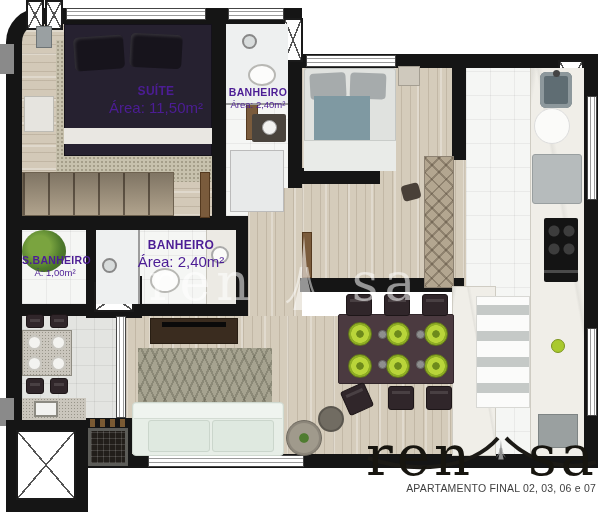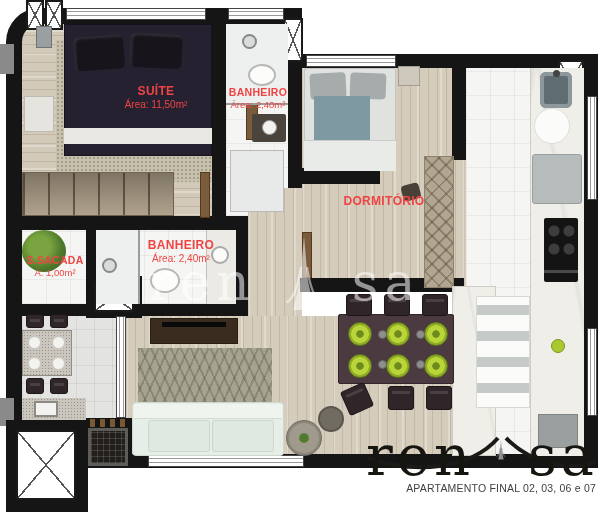--- a/index.html
+++ b/index.html
@@ -39,23 +39,23 @@
   .door{background:#7a5b3c;border:1px solid #54391f;box-sizing:border-box;}
   .oval{border-radius:50%;}
   .grill{background:#221e1a;border:3px solid #5c5c58;box-sizing:border-box;
     background-image:repeating-linear-gradient(0deg,rgba(255,255,255,.14) 0 1px,transparent 1px 6px),
                      repeating-linear-gradient(90deg,rgba(255,255,255,.14) 0 1px,transparent 1px 6px);}
   .plate{border-radius:50%;background:radial-gradient(circle,#6d8a1b 0 22%,#b9d53a 26% 55%,#8fae24 58% 100%);border:1px solid #60751a;box-sizing:border-box;}
   .chair{background:#30262a;border:1px solid #1d1618;border-radius:3px;box-sizing:border-box;}
   .chair::after{content:"";position:absolute;left:3px;right:3px;top:4px;height:3px;background:rgba(255,255,255,.12);}
   .wplate{border-radius:50%;background:#f3f3f0;border:2px solid #c9c7c0;box-sizing:border-box;}
   
-  .rlabel{position:absolute;text-align:center;color:#ef4444;z-index:30;}
+  .rlabel{position:absolute;text-align:center;color:#4c1d95;z-index:30;}
   .rlabel .nm{font-weight:700;font-size:12px;letter-spacing:.3px;display:block;}
-  .rlabel .ar{font-weight:400;font-size:10px;display:block;margin-top:1px;}
+  .rlabel .ar{font-weight:400;font-size:15px;display:block;margin-top:1px;}
   .rlabel.sm .nm{font-size:10.5px;}
   .rlabel.sm .ar{font-size:9.5px;}
   
   .logo{display:flex;align-items:flex-end;justify-content:center;
         font-family:"DejaVu Serif",serif;font-weight:normal;line-height:1;}
   .logo .lt{position:relative;z-index:2;}
   .wm-center{color:rgba(255,255,255,.55);font-size:52px;letter-spacing:6px;z-index:40;pointer-events:none;}
   .wm-logo{color:#17150f;font-size:56px;letter-spacing:4px;z-index:50;}
   .footer-note{position:absolute;right:4px;top:482px;width:300px;text-align:right;
         font-size:10.5px;color:#3f3f3f;z-index:50;letter-spacing:.2px;}
@@ -214,28 +214,27 @@
 
   <div class="rlabel" style="left:96px;top:84px;width:120px;">
     <span class="nm">SUÍTE</span>
     <span class="ar">Área: 11,50m²</span>
   </div>
   <div class="rlabel sm" style="left:220px;top:86px;width:76px;">
     <span class="nm">BANHEIRO</span>
     <span class="ar">Área: 2,40m²</span>
   </div>
   <div class="rlabel" style="left:318px;top:194px;width:132px;">
-    <span class="nm">DORMITÓRIO</span>
   </div>
   <div class="rlabel" style="left:136px;top:238px;width:90px;">
     <span class="nm">BANHEIRO</span>
     <span class="ar">Área: 2,40m²</span>
   </div>
   <div class="rlabel sm" style="left:22px;top:254px;width:66px;">
-    <span class="nm">S.SACADA</span>
+    <span class="nm">S.BANHEIRO</span>
     <span class="ar">Á: 1,00m²</span>
   </div>
 
   <div class="abs logo wm-center" style="left:140px;top:228px;width:290px;height:80px;gap:34px;">
     <span class="lt">ren</span>
     <svg width="40" height="78" viewBox="0 0 40 80" style="margin:0 -6px -4px;">
       <polygon points="20,2 24,48 31,78 9,78 16,48" fill="rgba(255,255,255,0.55)"></polygon>
       <path d="M2,70 Q12,66 17,34 M38,70 Q28,66 23,34" stroke="rgba(255,255,255,0.5)" stroke-width="2.5" fill="none"></path>
     </svg>
     <span class="lt">sa</span>

